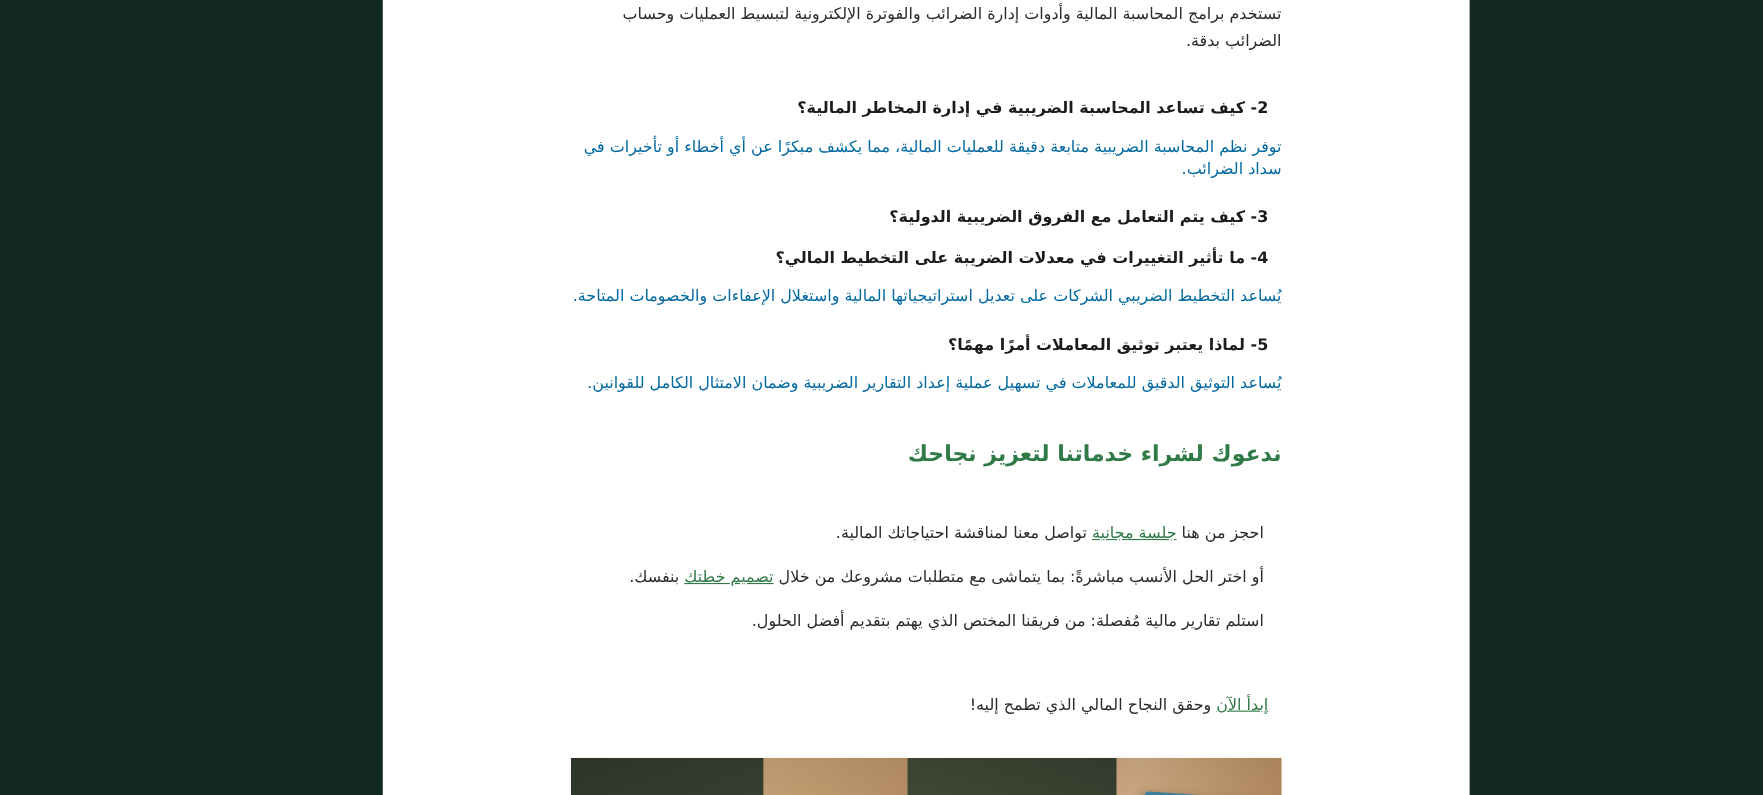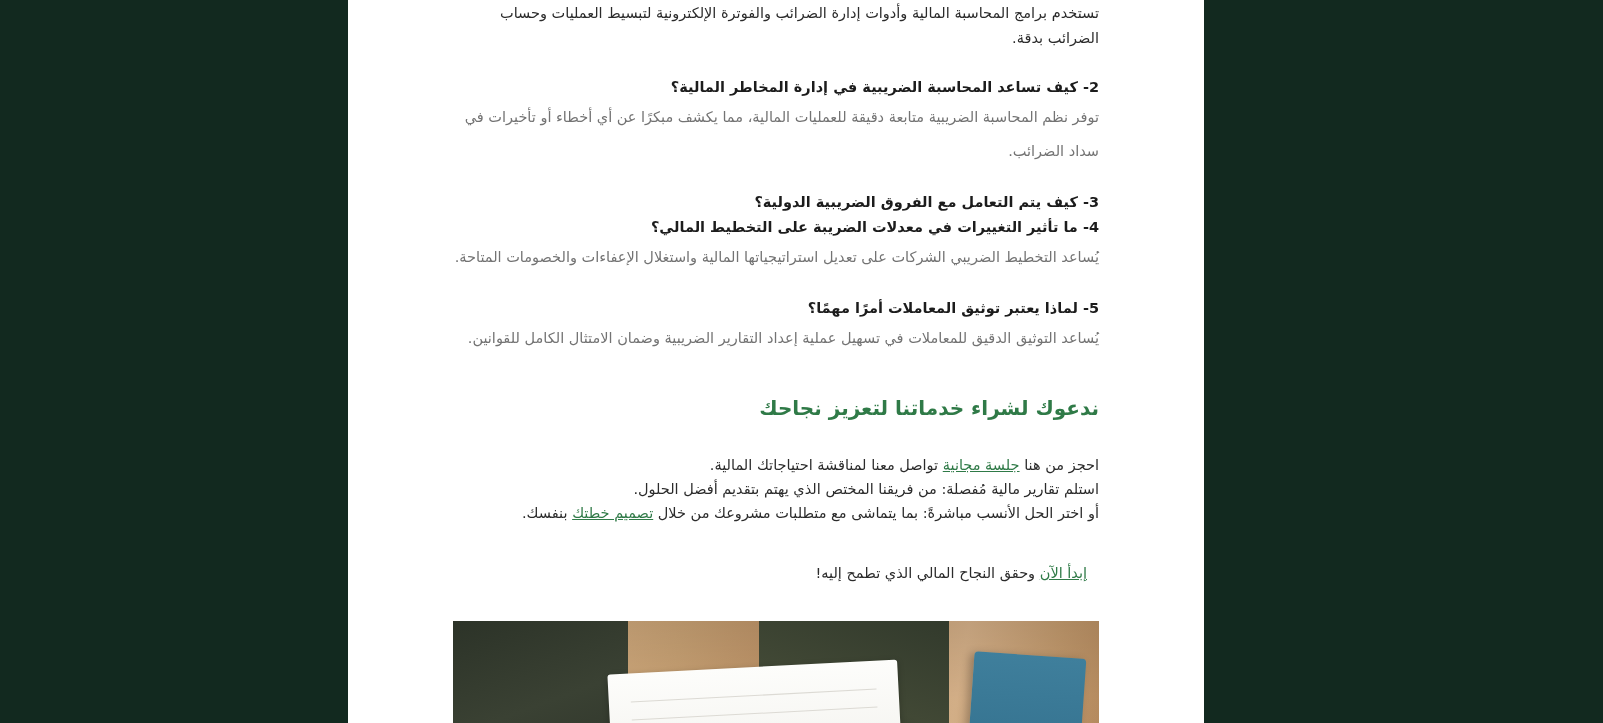--- a/index.html
+++ b/index.html
@@ -16,21 +16,21 @@
   .page {
     position: relative;
     width: 1603px;
     height: 723px;
     background: #12291f;
   }
   .content-column {
     position: absolute;
     left: 348px;
     top: 0;
-    width: 856px;
+    width: 988px;
     height: 723px;
     background: #ffffff;
     overflow: hidden;
   }
   .inner {
     width: 646px;
     margin: 0 auto;
     padding-top: 0;
     direction: rtl;
     text-align: right;
@@ -40,27 +40,27 @@
     font-size: 14.5px;
     line-height: 25px;
     margin: 0;
     padding: 0;
   }
   .faq-q {
     color: #1c1c1c;
     font-size: 14.5px;
     font-weight: bold;
     line-height: 25px;
-    margin: 0;
+    margin: 12px;
     padding: 0;
   }
   .faq-a {
-    color: #737373;
-    font-size: 14.5px;
-    line-height: 34px;
+    color: #0369a1;
+    font-size: 14.5px;
+    line-height: 20px;
     margin: 0 0 22px 0;
     padding: 0;
   }
   .spacer-top {
     height: 1px;
   }
   .heading-cta {
     color: #2f7a47;
     font-size: 20px;
     font-weight: bold;
@@ -70,21 +70,21 @@
     text-align: right;
   }
   .cta-list {
     margin: 0;
     padding: 0;
   }
   .cta-item {
     color: #2b2b2b;
     font-size: 14.5px;
     line-height: 24px;
-    margin: 0;
+    margin: 16px;
     padding: 0;
   }
   .lnk {
     color: #2f7a47;
     text-decoration: underline;
   }
   .final-line {
     color: #2b2b2b;
     font-size: 14.5px;
     line-height: 24px;
@@ -188,23 +188,23 @@
       <div class="gap-16"></div>
 
       <h2 class="heading-cta">ندعوك لشراء خدماتنا لتعزيز نجاحك</h2>
 
       <div class="gap-30"></div>
 
       <div class="cta-list">
         <p class="cta-item"><span>احجز من هنا </span><a href="#" class="lnk">جلسة مجانية</a><span> تواصل معنا لمناقشة احتياجاتك المالية.</span></p>
 
 
+        <p class="cta-item"><span>أو اختر الحل الأنسب مباشرةً: بما يتماشى مع متطلبات مشروعك من خلال </span><a href="#" class="lnk">تصميم خطتك</a><span> بنفسك.</span></p>
+
         <p class="cta-item">استلم تقارير مالية مُفصلة: من فريقنا المختص الذي يهتم بتقديم أفضل الحلول.</p>
-
-        <p class="cta-item"><span>أو اختر الحل الأنسب مباشرةً: بما يتماشى مع متطلبات مشروعك من خلال </span><a href="#" class="lnk">تصميم خطتك</a><span> بنفسك.</span></p>
       </div>
 
       <div class="gap-24"></div>
 
       <p class="final-line"><a href="#" class="lnk">إبدأ الآن</a><span> وحقق النجاح المالي الذي تطمح إليه!</span></p>
 
       <div class="gap-24"></div>
     </div>
 
     <div class="photo-wrap">

